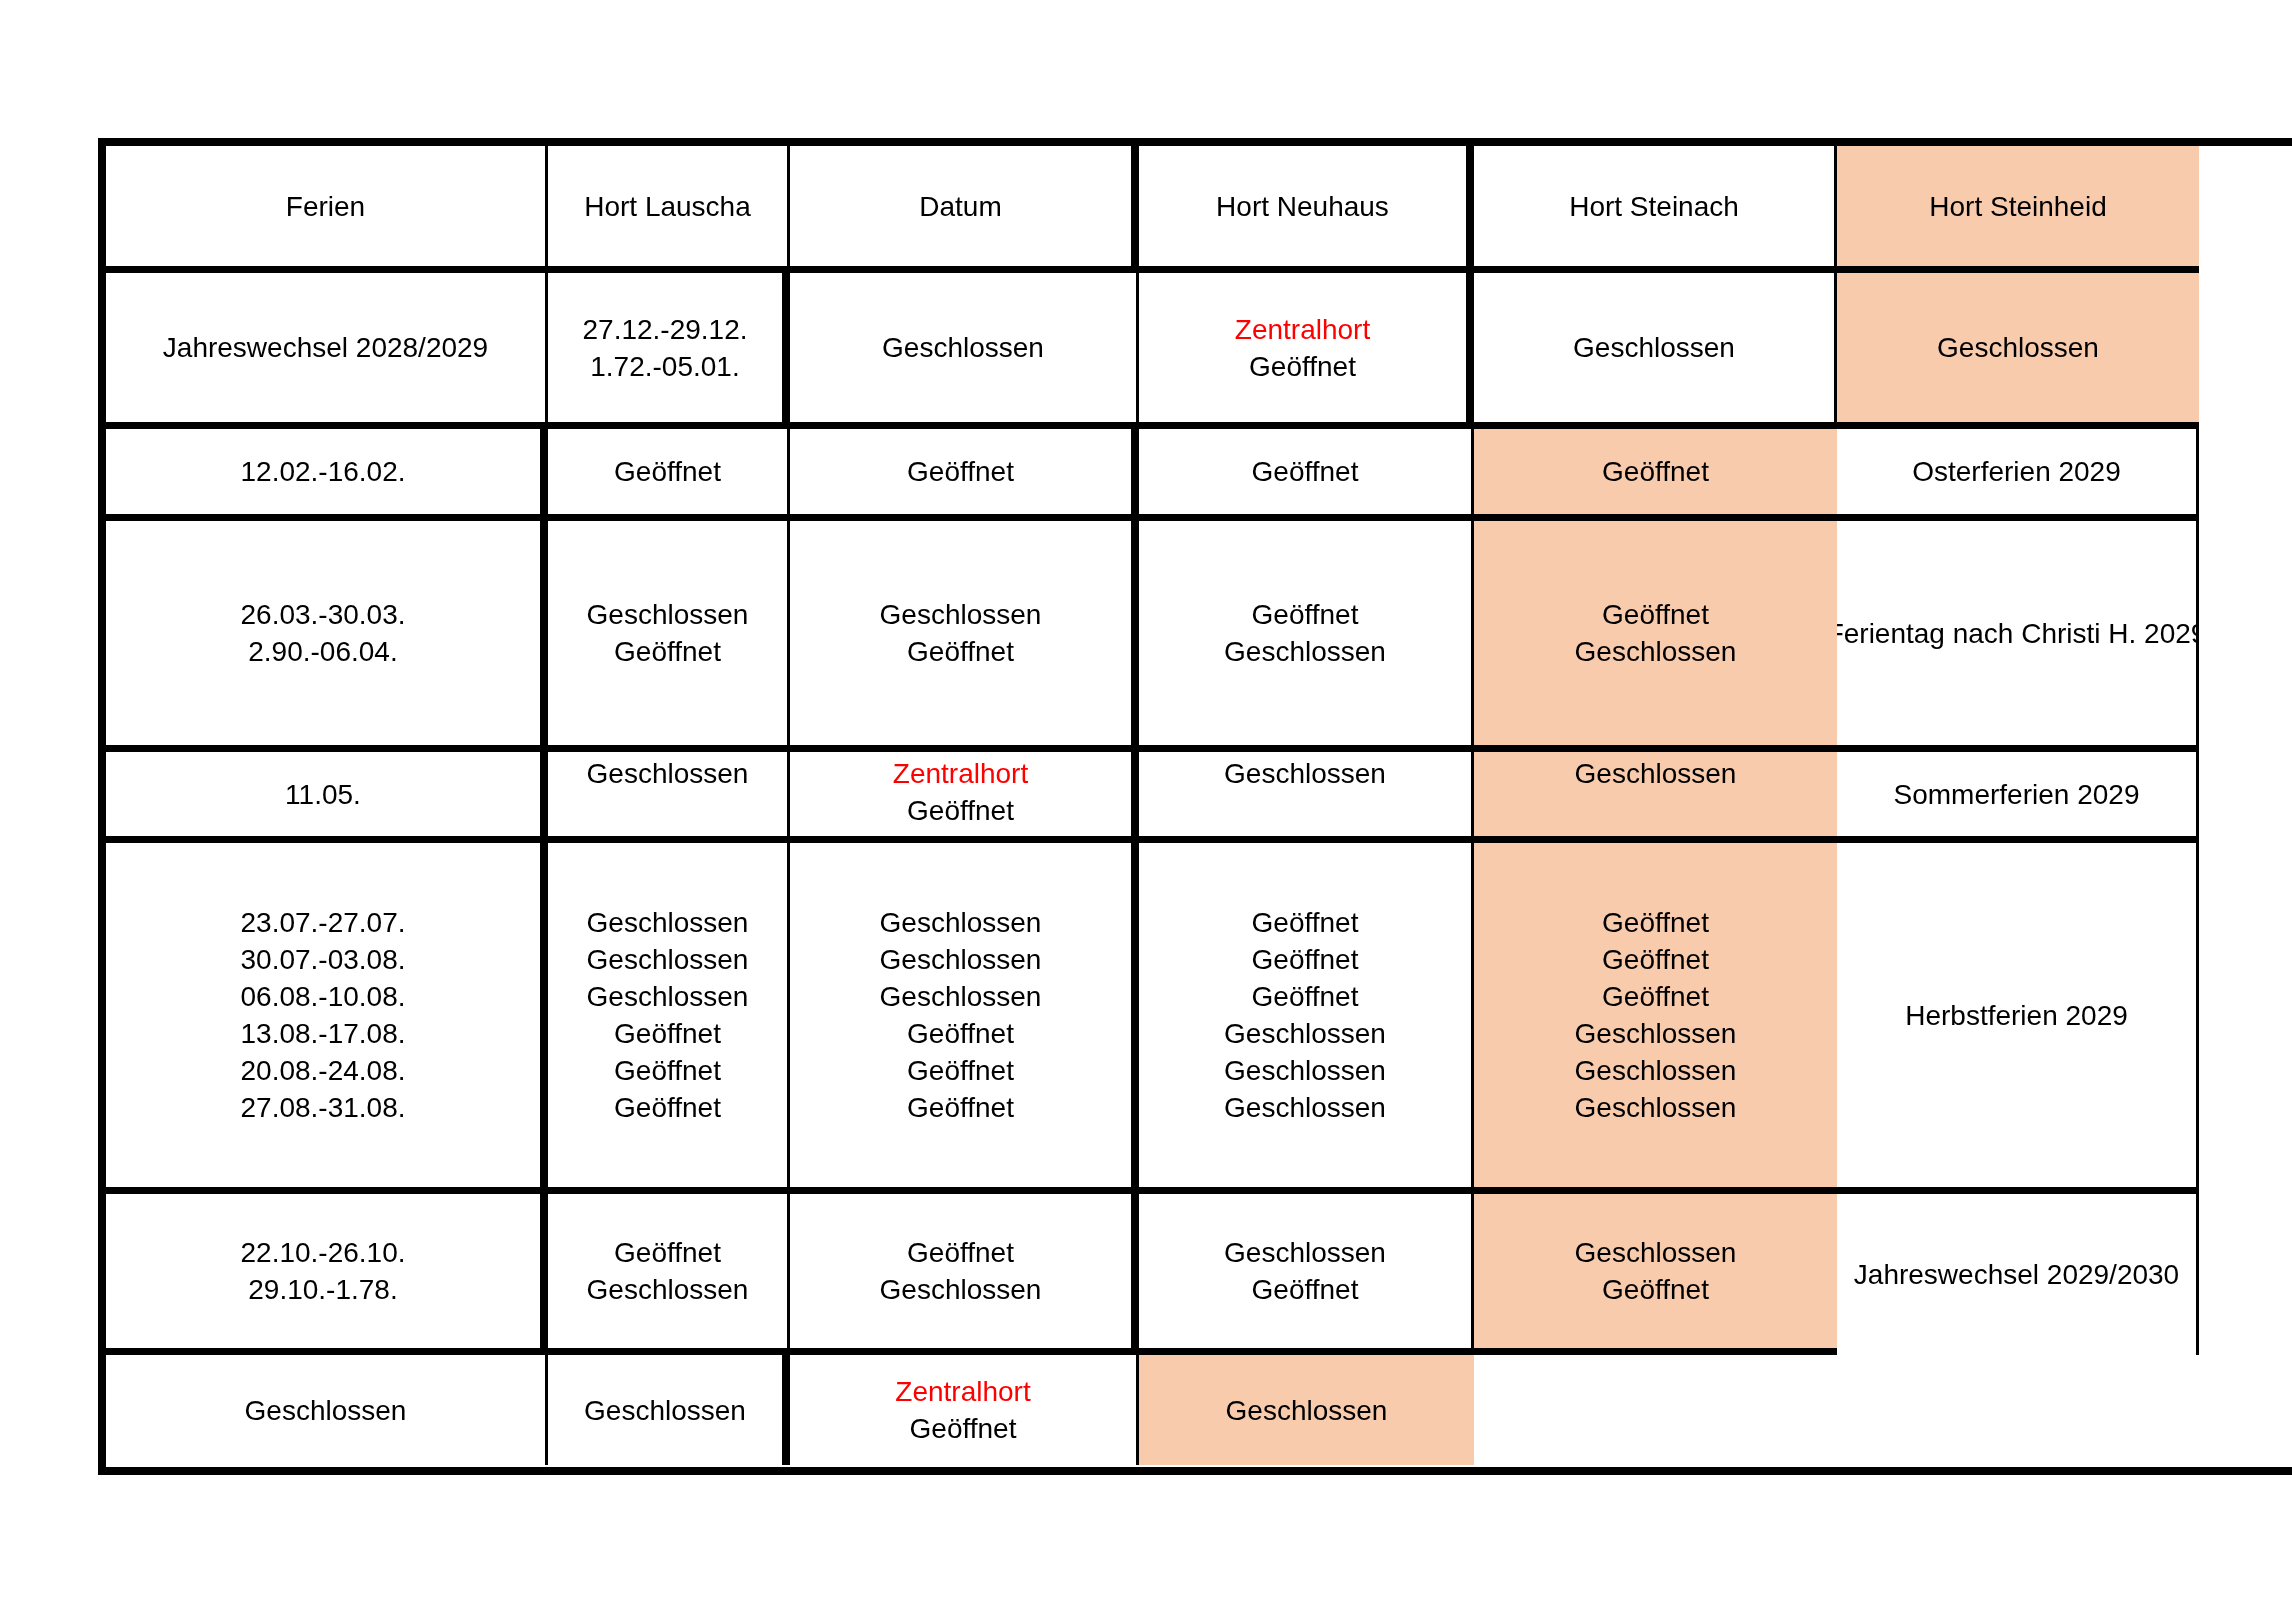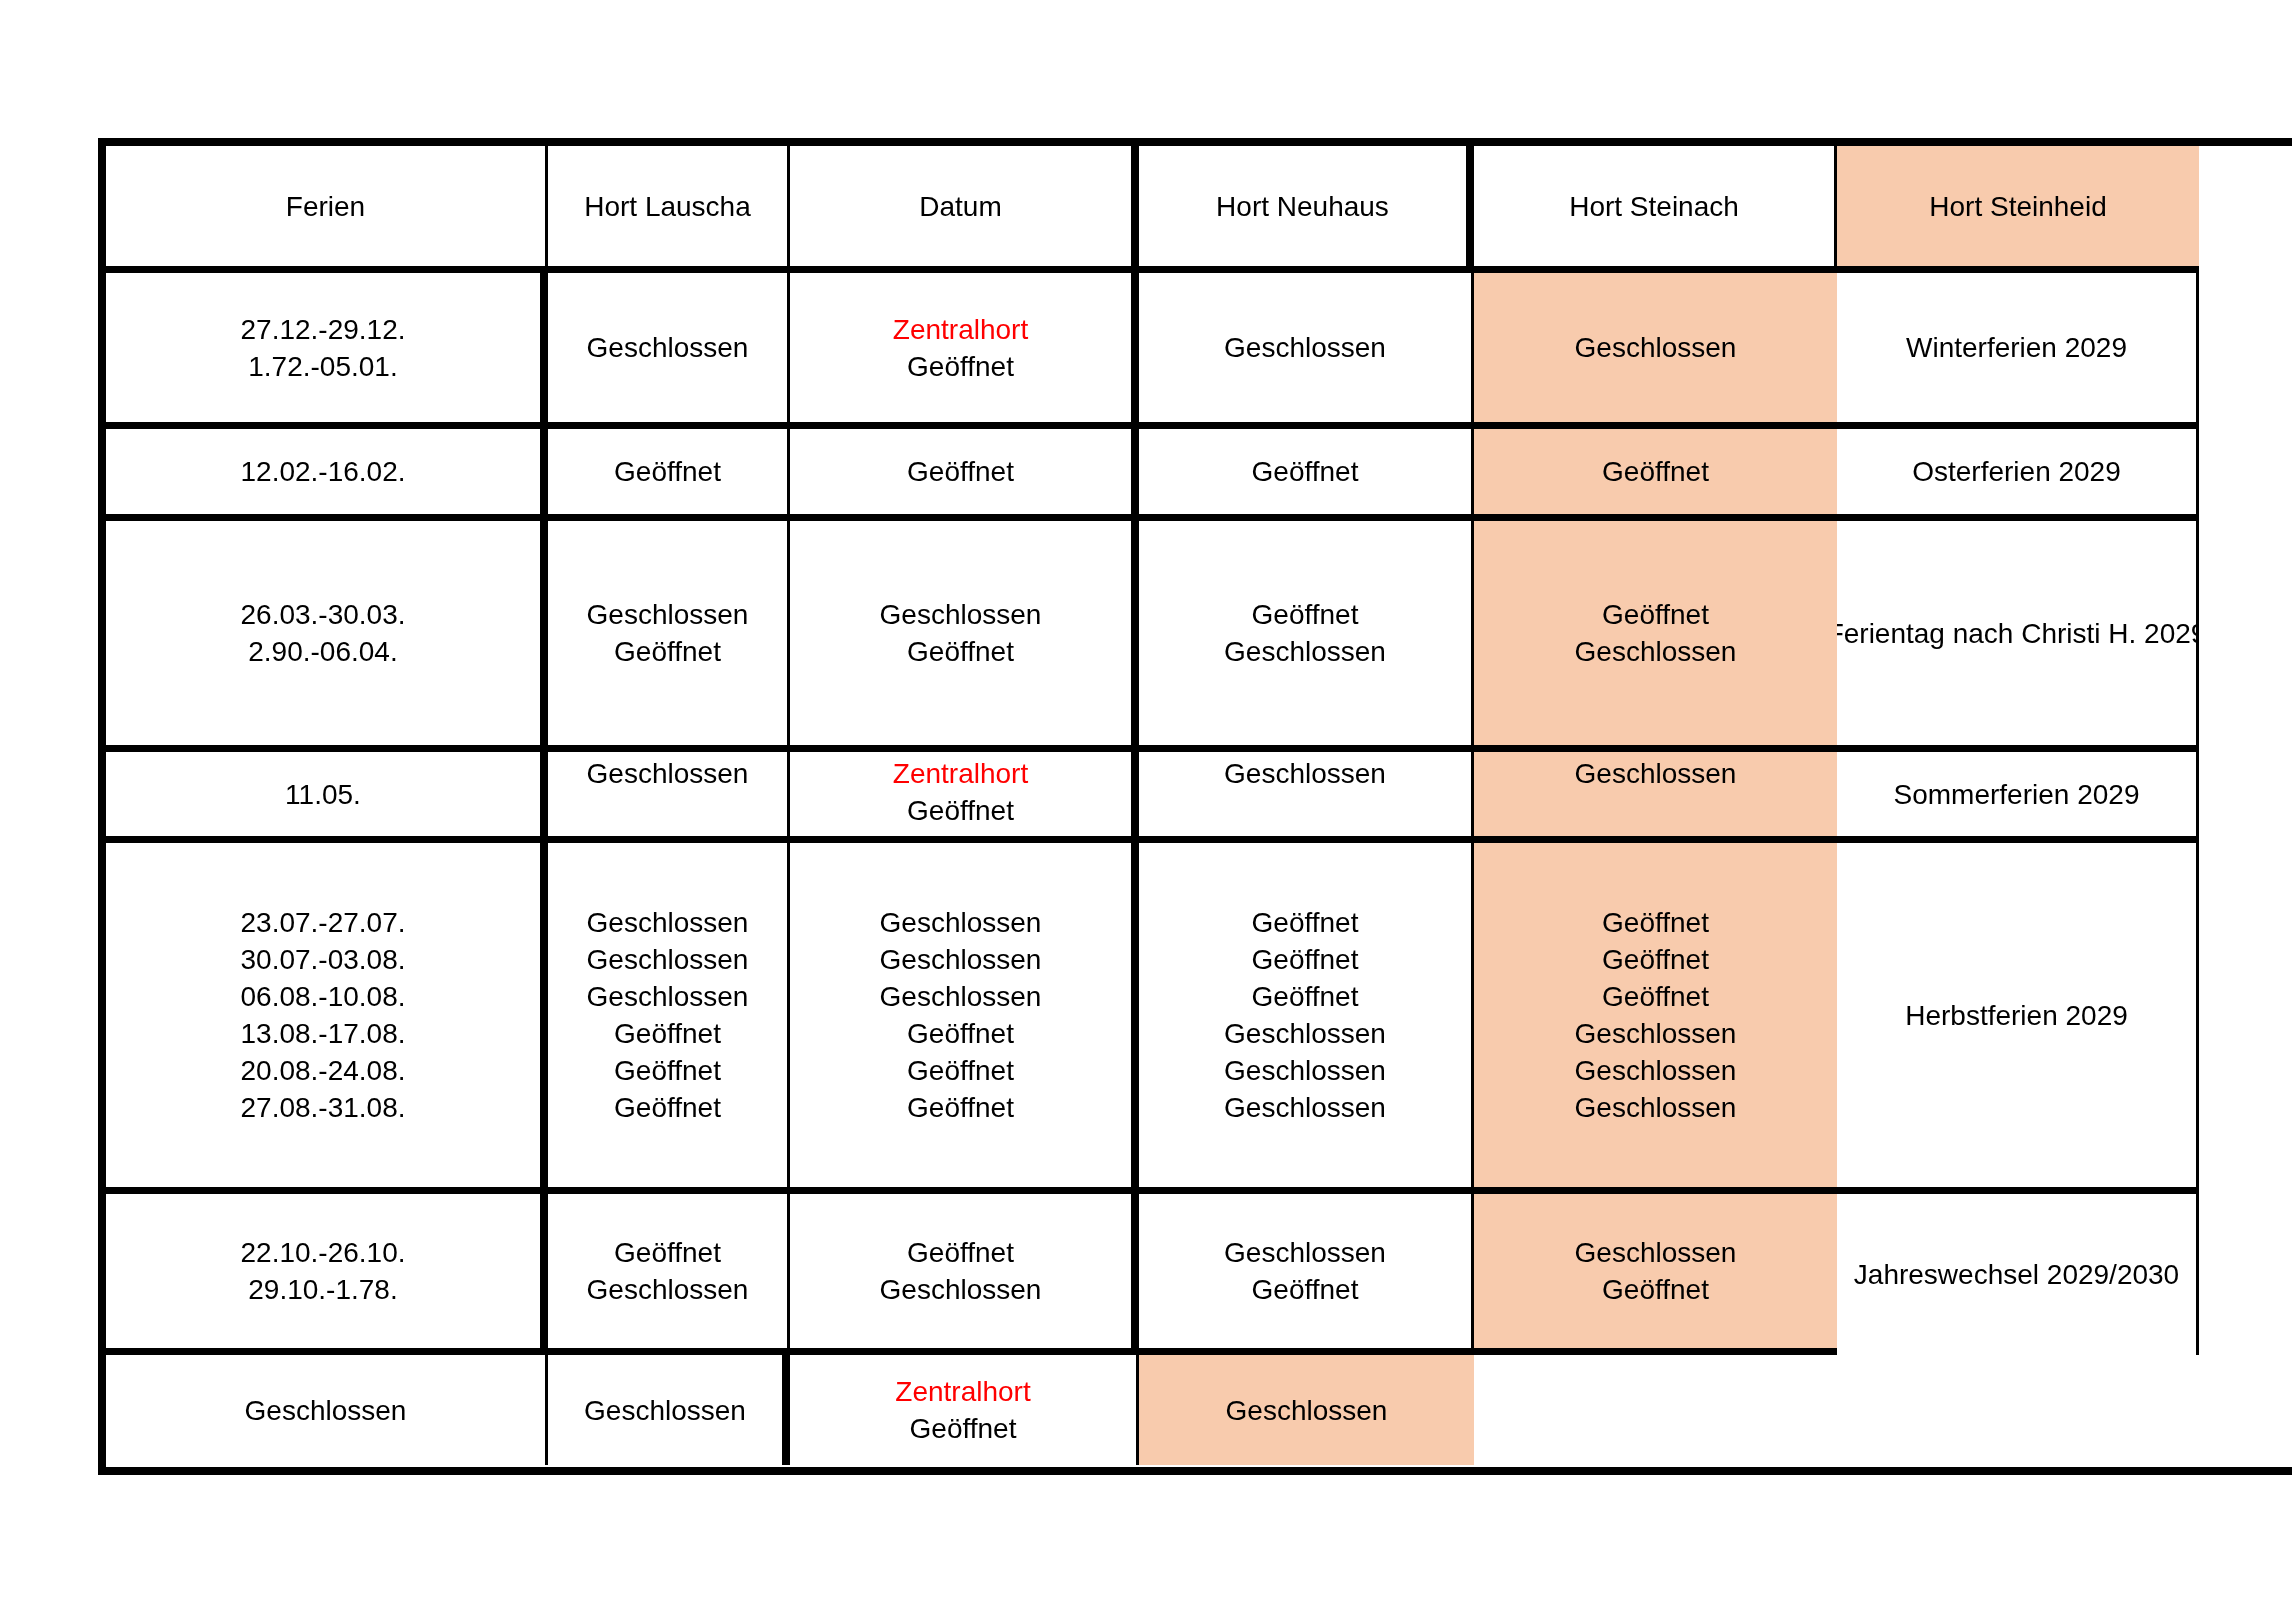--- a/index.html
+++ b/index.html
@@ -64,39 +64,39 @@
       </div>
       <div class="cell c3 header">
         <span class="line">Hort Neuhaus</span>
       </div>
       <div class="cell c4 header">
         <span class="line">Hort Steinach</span>
       </div>
       <div class="cell c5 accent header">
         <span class="line">Hort Steinheid</span>
       </div>
+      <div class="cell c0">
+        <span class="line">Jahreswechsel 2028/2029</span>
+      </div>
       <div class="cell c1">
         <span class="line">27.12.-29.12.</span>
         <span class="line">1.72.-05.01.</span>
       </div>
       <div class="cell c2">
         <span class="line">Geschlossen</span>
       </div>
       <div class="cell c3">
         <span class="line red">Zentralhort</span>
         <span class="line">Geöffnet</span>
       </div>
       <div class="cell c4">
         <span class="line">Geschlossen</span>
       </div>
       <div class="cell c5 accent">
         <span class="line">Geschlossen</span>
-      </div>
-      <div class="cell c0">
-        <span class="line">Winterferien 2029</span>
       </div>
       <div class="cell c1">
         <span class="line">12.02.-16.02.</span>
       </div>
       <div class="cell c2">
         <span class="line">Geöffnet</span>
       </div>
       <div class="cell c3">
         <span class="line">Geöffnet</span>
       </div>

